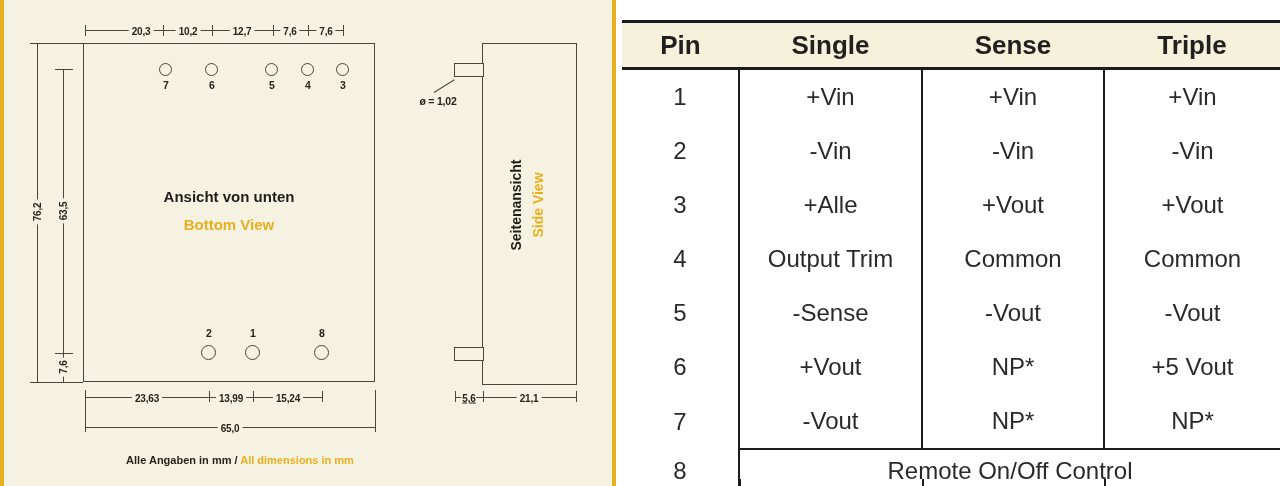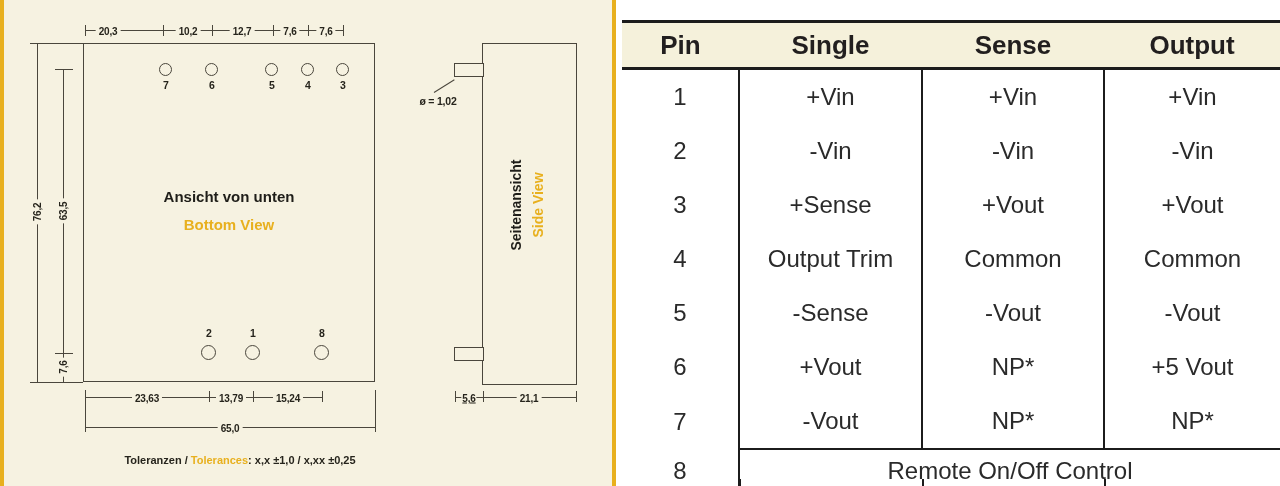--- a/index.html
+++ b/index.html
@@ -81,21 +81,21 @@
 
   <div class="outline" style="left:83px;top:43px;width:292px;height:339px;"></div>
 
   <div class="hl" style="left:85px;top:30px;width:258px;"></div>
   <div class="tv" style="left:85px;top:25px;"></div>
   <div class="tv" style="left:163px;top:25px;"></div>
   <div class="tv" style="left:212px;top:25px;"></div>
   <div class="tv" style="left:273px;top:25px;"></div>
   <div class="tv" style="left:308px;top:25px;"></div>
   <div class="tv" style="left:343px;top:25px;"></div>
-  <span class="dim" style="left:108px;top:31px;">20,3</span>
+  <span class="dim" style="left:141px;top:31px;">20,3</span>
   <span class="dim" style="left:188px;top:31px;">10,2</span>
   <span class="dim" style="left:242px;top:31px;">12,7</span>
   <span class="dim" style="left:290px;top:31px;">7,6</span>
   <span class="dim" style="left:326px;top:31px;">7,6</span>
 
   <div class="vl" style="left:37px;top:43px;height:339px;"></div>
   <div class="th" style="left:31px;top:43px;"></div>
   <div class="th" style="left:31px;top:382px;"></div>
   <span class="dimv" style="left:37px;top:212px;">76,2</span>
 
@@ -132,21 +132,21 @@
   <span class="pin-num" style="left:322px;top:327px;">8</span>
   <div class="pin-circle big" style="left:201px;top:345px;"></div>
   <div class="pin-circle big" style="left:245px;top:345px;"></div>
   <div class="pin-circle big" style="left:314px;top:345px;"></div>
 
   <div class="hl" style="left:85px;top:397px;width:237px;"></div>
   <div class="tv" style="left:209px;top:391px;"></div>
   <div class="tv" style="left:253px;top:391px;"></div>
   <div class="tv" style="left:322px;top:391px;"></div>
   <span class="dim" style="left:147px;top:398px;">23,63</span>
-  <span class="dim" style="left:231px;top:398px;">13,79</span>
+  <span class="dim" style="left:231px;top:398px;">13,99</span>
   <span class="dim" style="left:288px;top:398px;">15,24</span>
 
   <div class="hl" style="left:85px;top:427px;width:290px;"></div>
   <div class="tvt" style="left:85px;top:390px;"></div>
   <div class="tvt" style="left:375px;top:390px;"></div>
   <span class="dim" style="left:230px;top:428px;">65,0</span>
 
   <div class="outline" style="left:482px;top:43px;width:95px;height:342px;"></div>
   <div class="outline" style="left:454px;top:63px;width:30px;height:14px;"></div>
   <div class="outline" style="left:454px;top:347px;width:30px;height:14px;"></div>
@@ -157,56 +157,56 @@
   <span class="vtitle en" style="left:538px;top:205px;">Side View</span>
 
   <div class="hl" style="left:455px;top:397px;width:121px;"></div>
   <div class="tv" style="left:455px;top:391px;"></div>
   <div class="tv" style="left:483px;top:391px;"></div>
   <div class="tv" style="left:576px;top:391px;"></div>
   <span class="dim" style="left:469px;top:398px;padding:0 1px;text-decoration:underline;">5,6</span>
   <span class="dim" style="left:529px;top:398px;">21,1</span>
 
   <div class="footer">
-    <div><span>Toleranzen / </span><span class="gold">Tolerances</span><span>: x,x ±1,0 / x,xx ±0,25</span></div>
+    <div><span>Alle Angaben in mm / </span><span class="gold">All dimensions in mm</span></div>
   </div>
 </div>
 
 <div class="panel panel-right">
   <table class="pin-table">
     <colgroup>
         <col style="width:117px">
         <col style="width:183px">
         <col style="width:182px">
         <col style="width:176px">
       </colgroup>
     <thead>
       <tr>
         <th>Pin</th>
         <th class="c">Single</th>
         <th class="c">Sense</th>
-        <th class="c">Output</th>
+        <th class="c">Triple</th>
       </tr>
     </thead>
     <tbody>
       <tr>
         <td>1</td>
         <td class="c">+Vin</td>
         <td class="c">+Vin</td>
         <td class="c">+Vin</td>
       </tr>
       <tr>
         <td>2</td>
         <td class="c">-Vin</td>
         <td class="c">-Vin</td>
         <td class="c">-Vin</td>
       </tr>
       <tr>
         <td>3</td>
-        <td class="c">+Sense</td>
+        <td class="c">+Alle</td>
         <td class="c">+Vout</td>
         <td class="c">+Vout</td>
       </tr>
       <tr>
         <td>4</td>
         <td class="c">Output Trim</td>
         <td class="c">Common</td>
         <td class="c">Common</td>
       </tr>
       <tr>

